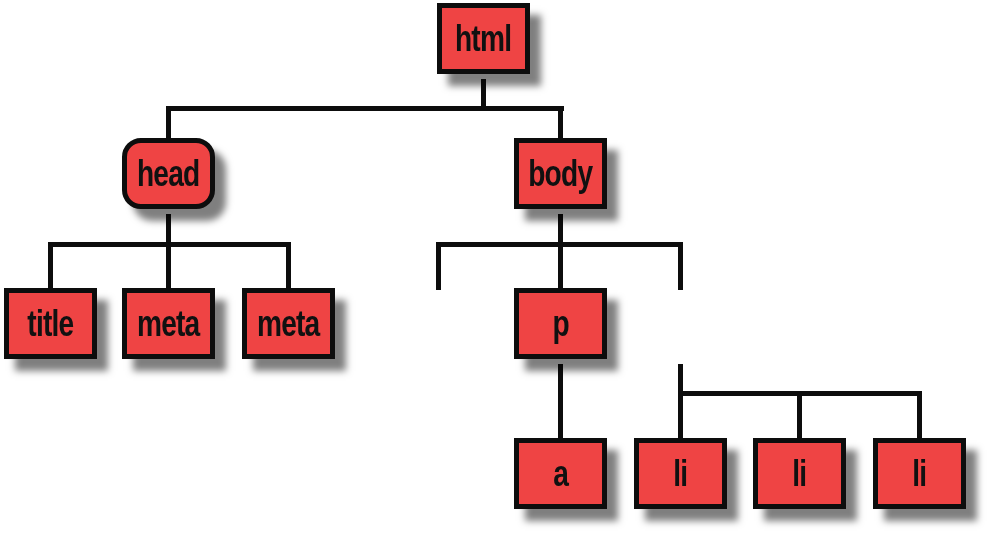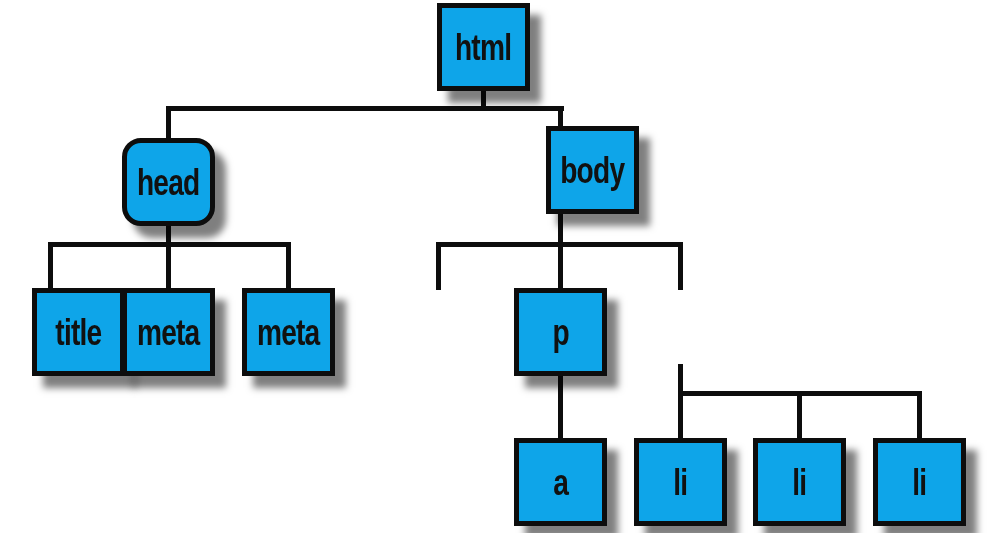--- a/index.html
+++ b/index.html
@@ -7,23 +7,23 @@
     position: relative;
     width: 988px;
     height: 533px;
     background: #ffffff;
     overflow: hidden;
     font-family: "Liberation Sans", sans-serif;
   }
   .node {
     position: absolute;
     width: 93px;
-    height: 88px;
+    height: 71px;
     box-sizing: border-box;
-    background: #0ea5e9;
+    background: #ef4444;
     border: 5px solid #0d0d0d;
     box-shadow: 11px 12px 7px rgba(0,0,0,0.50);
     display: flex;
     align-items: center;
     justify-content: center;
     z-index: 2;
   }
   .node .lbl {
     font-weight: 700;
     font-size: 37px;
@@ -68,25 +68,25 @@
   <div class="line" style="left:917px; top:391px; width:5px;   height:49px;"></div>
 
   <div class="node" style="left:437px; top:3px;">
     <span class="lbl">html</span>
   </div>
 
   <div class="node" style="left:122px; top:138px;border-radius:19px;">
     <span class="lbl">head</span>
   </div>
 
-  <div class="node" style="left:514px; top:126px;margin-left:32px;">
+  <div class="node" style="left:514px; top:138px;">
     <span class="lbl">body</span>
   </div>
 
-  <div class="node" style="left:4px;   top:288px;margin-left:28px;">
+  <div class="node" style="left:4px;   top:288px;">
     <span class="lbl">title</span>
   </div>
 
   <div class="node" style="left:122px; top:288px;">
     <span class="lbl">meta</span>
   </div>
 
   <div class="node" style="left:242px; top:288px;">
     <span class="lbl">meta</span>
   </div>

